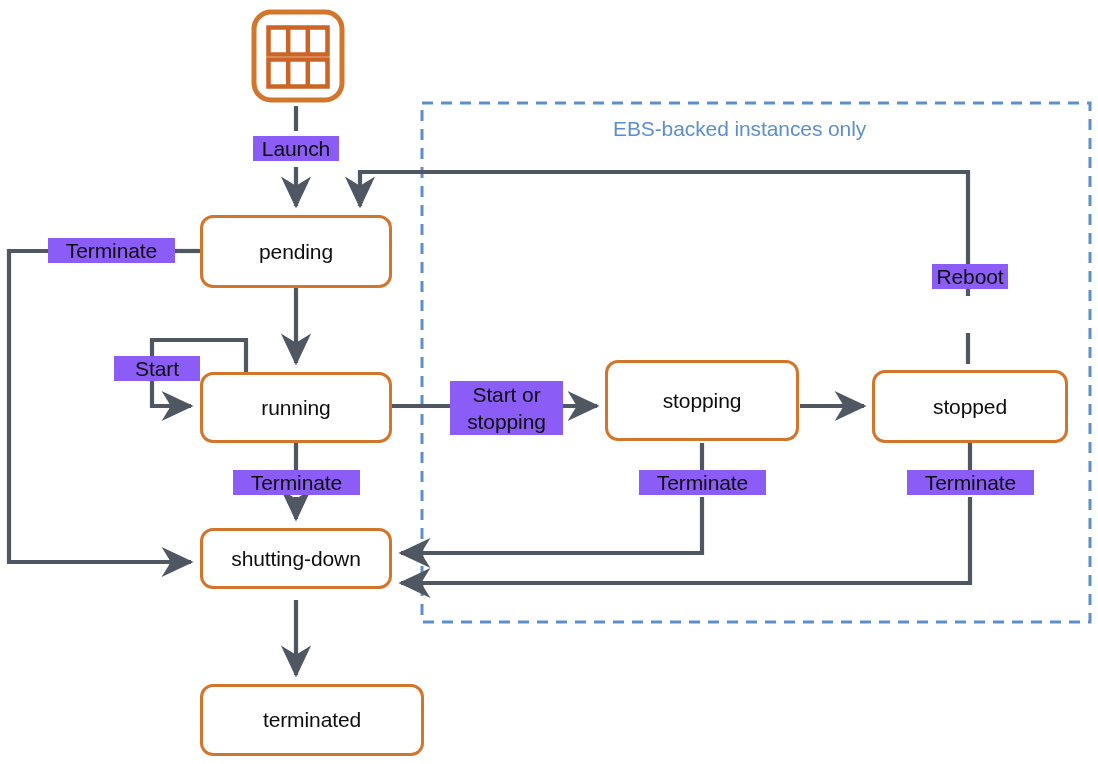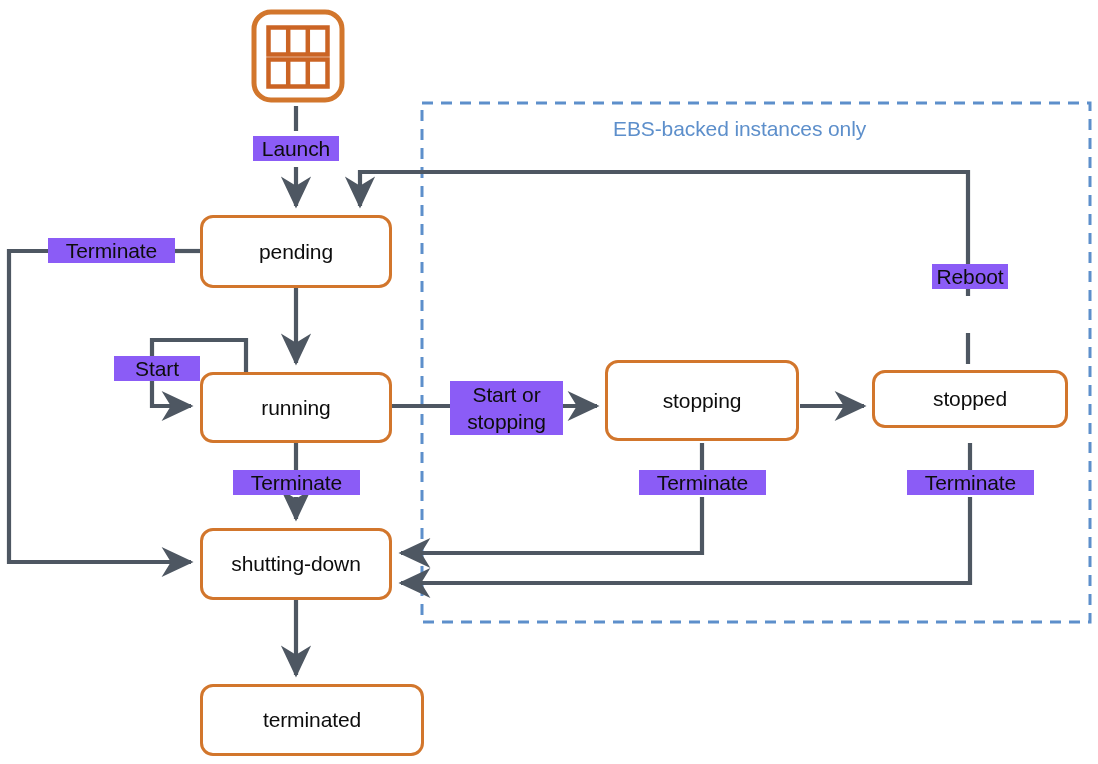--- a/index.html
+++ b/index.html
@@ -99,23 +99,23 @@
       <line x1="296" y1="600" x2="296" y2="675" marker-end="url(#ah)"></line>
     </g>
   </svg>
 
   <div class="node" style="left:200px;top:372px;width:192px;height:71px;">running</div>
 
   <div class="node" style="left:200px;top:215px;width:192px;height:73px;">pending</div>
 
   <div class="node" style="left:605px;top:360px;width:194px;height:81px;">stopping</div>
 
-  <div class="node" style="left:872px;top:370px;width:196px;height:58px;border-radius:13px;">stopped</div>
+  <div class="node" style="left:872px;top:370px;width:196px;height:73px;border-radius:13px;">stopped</div>
 
-  <div class="node" style="left:200px;top:528px;width:192px;height:72px;">shutting-down</div>
+  <div class="node" style="left:200px;top:528px;width:192px;height:61px;">shutting-down</div>
 
   <div class="node" style="left:200px;top:684px;width:224px;height:72px;">terminated</div>
 
   <div class="group-label" style="left:613px;top:117px;">EBS-backed instances only</div>
 
   <div class="edge-label" style="left:253px;top:136px;width:86px;">Launch</div>
 
   <div class="edge-label" style="left:48px;top:238px;width:127px;">Terminate</div>
 
   <div class="edge-label" style="left:114px;top:356px;width:86px;">Start</div>

